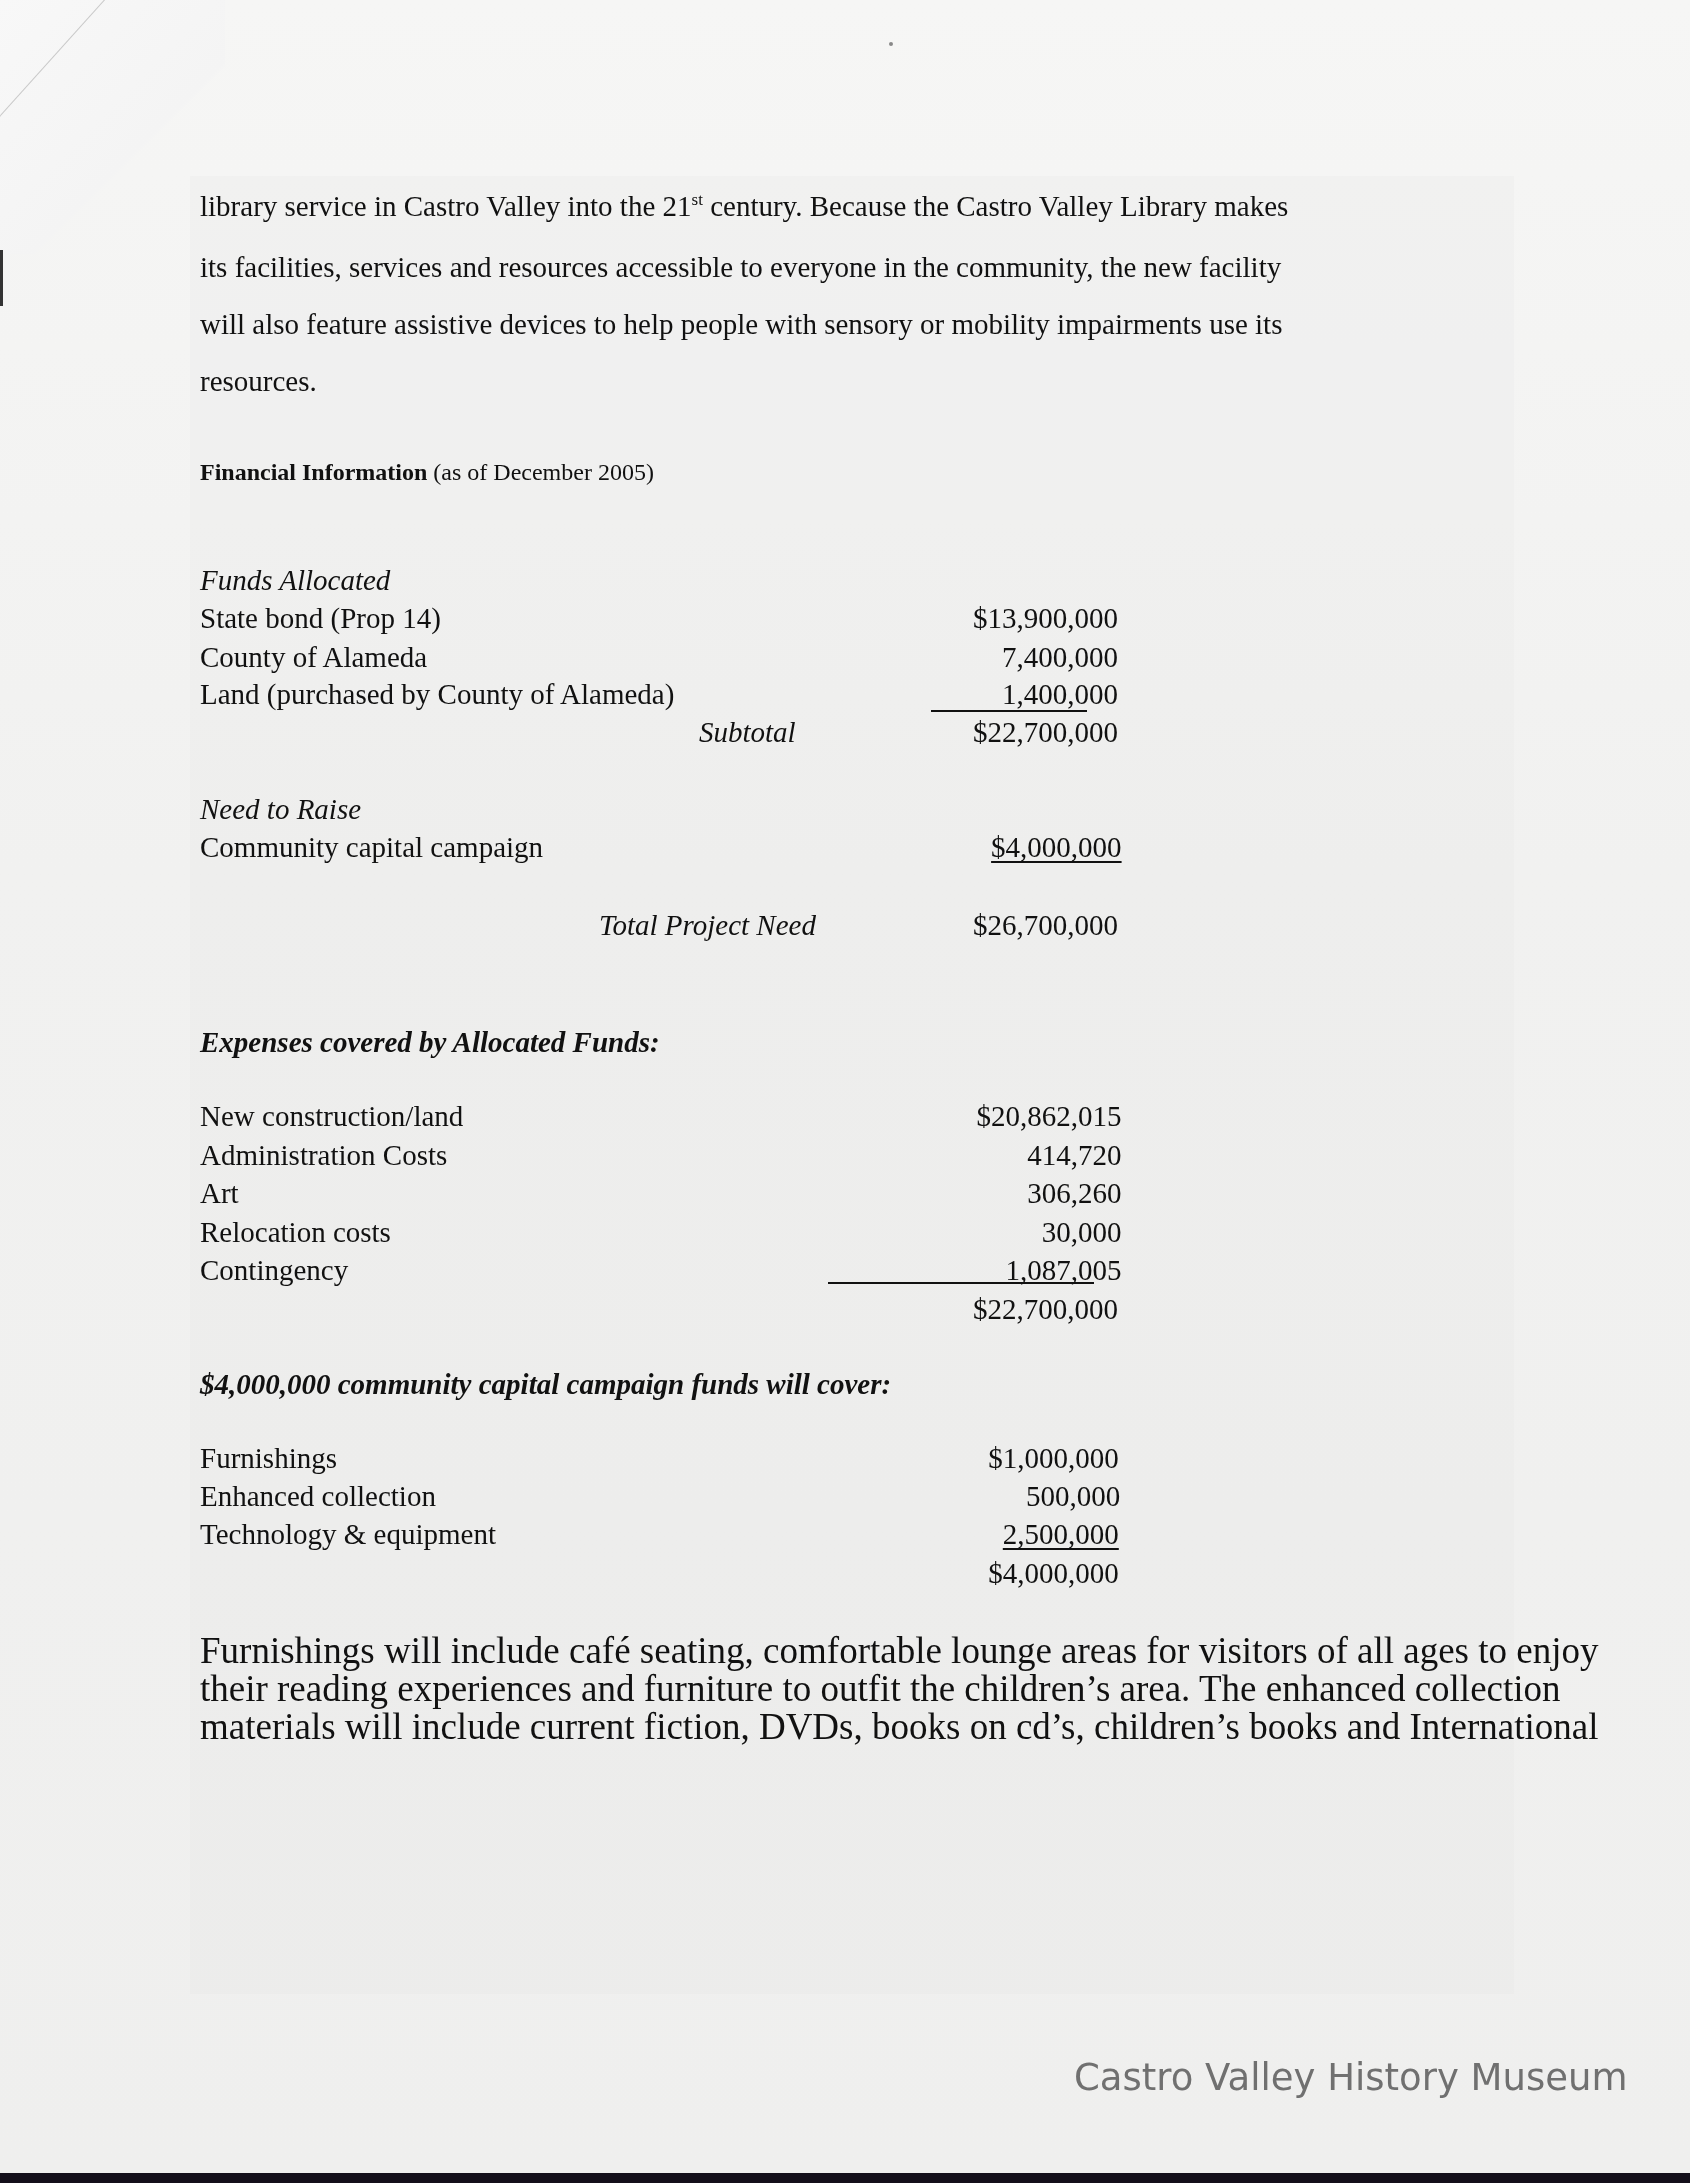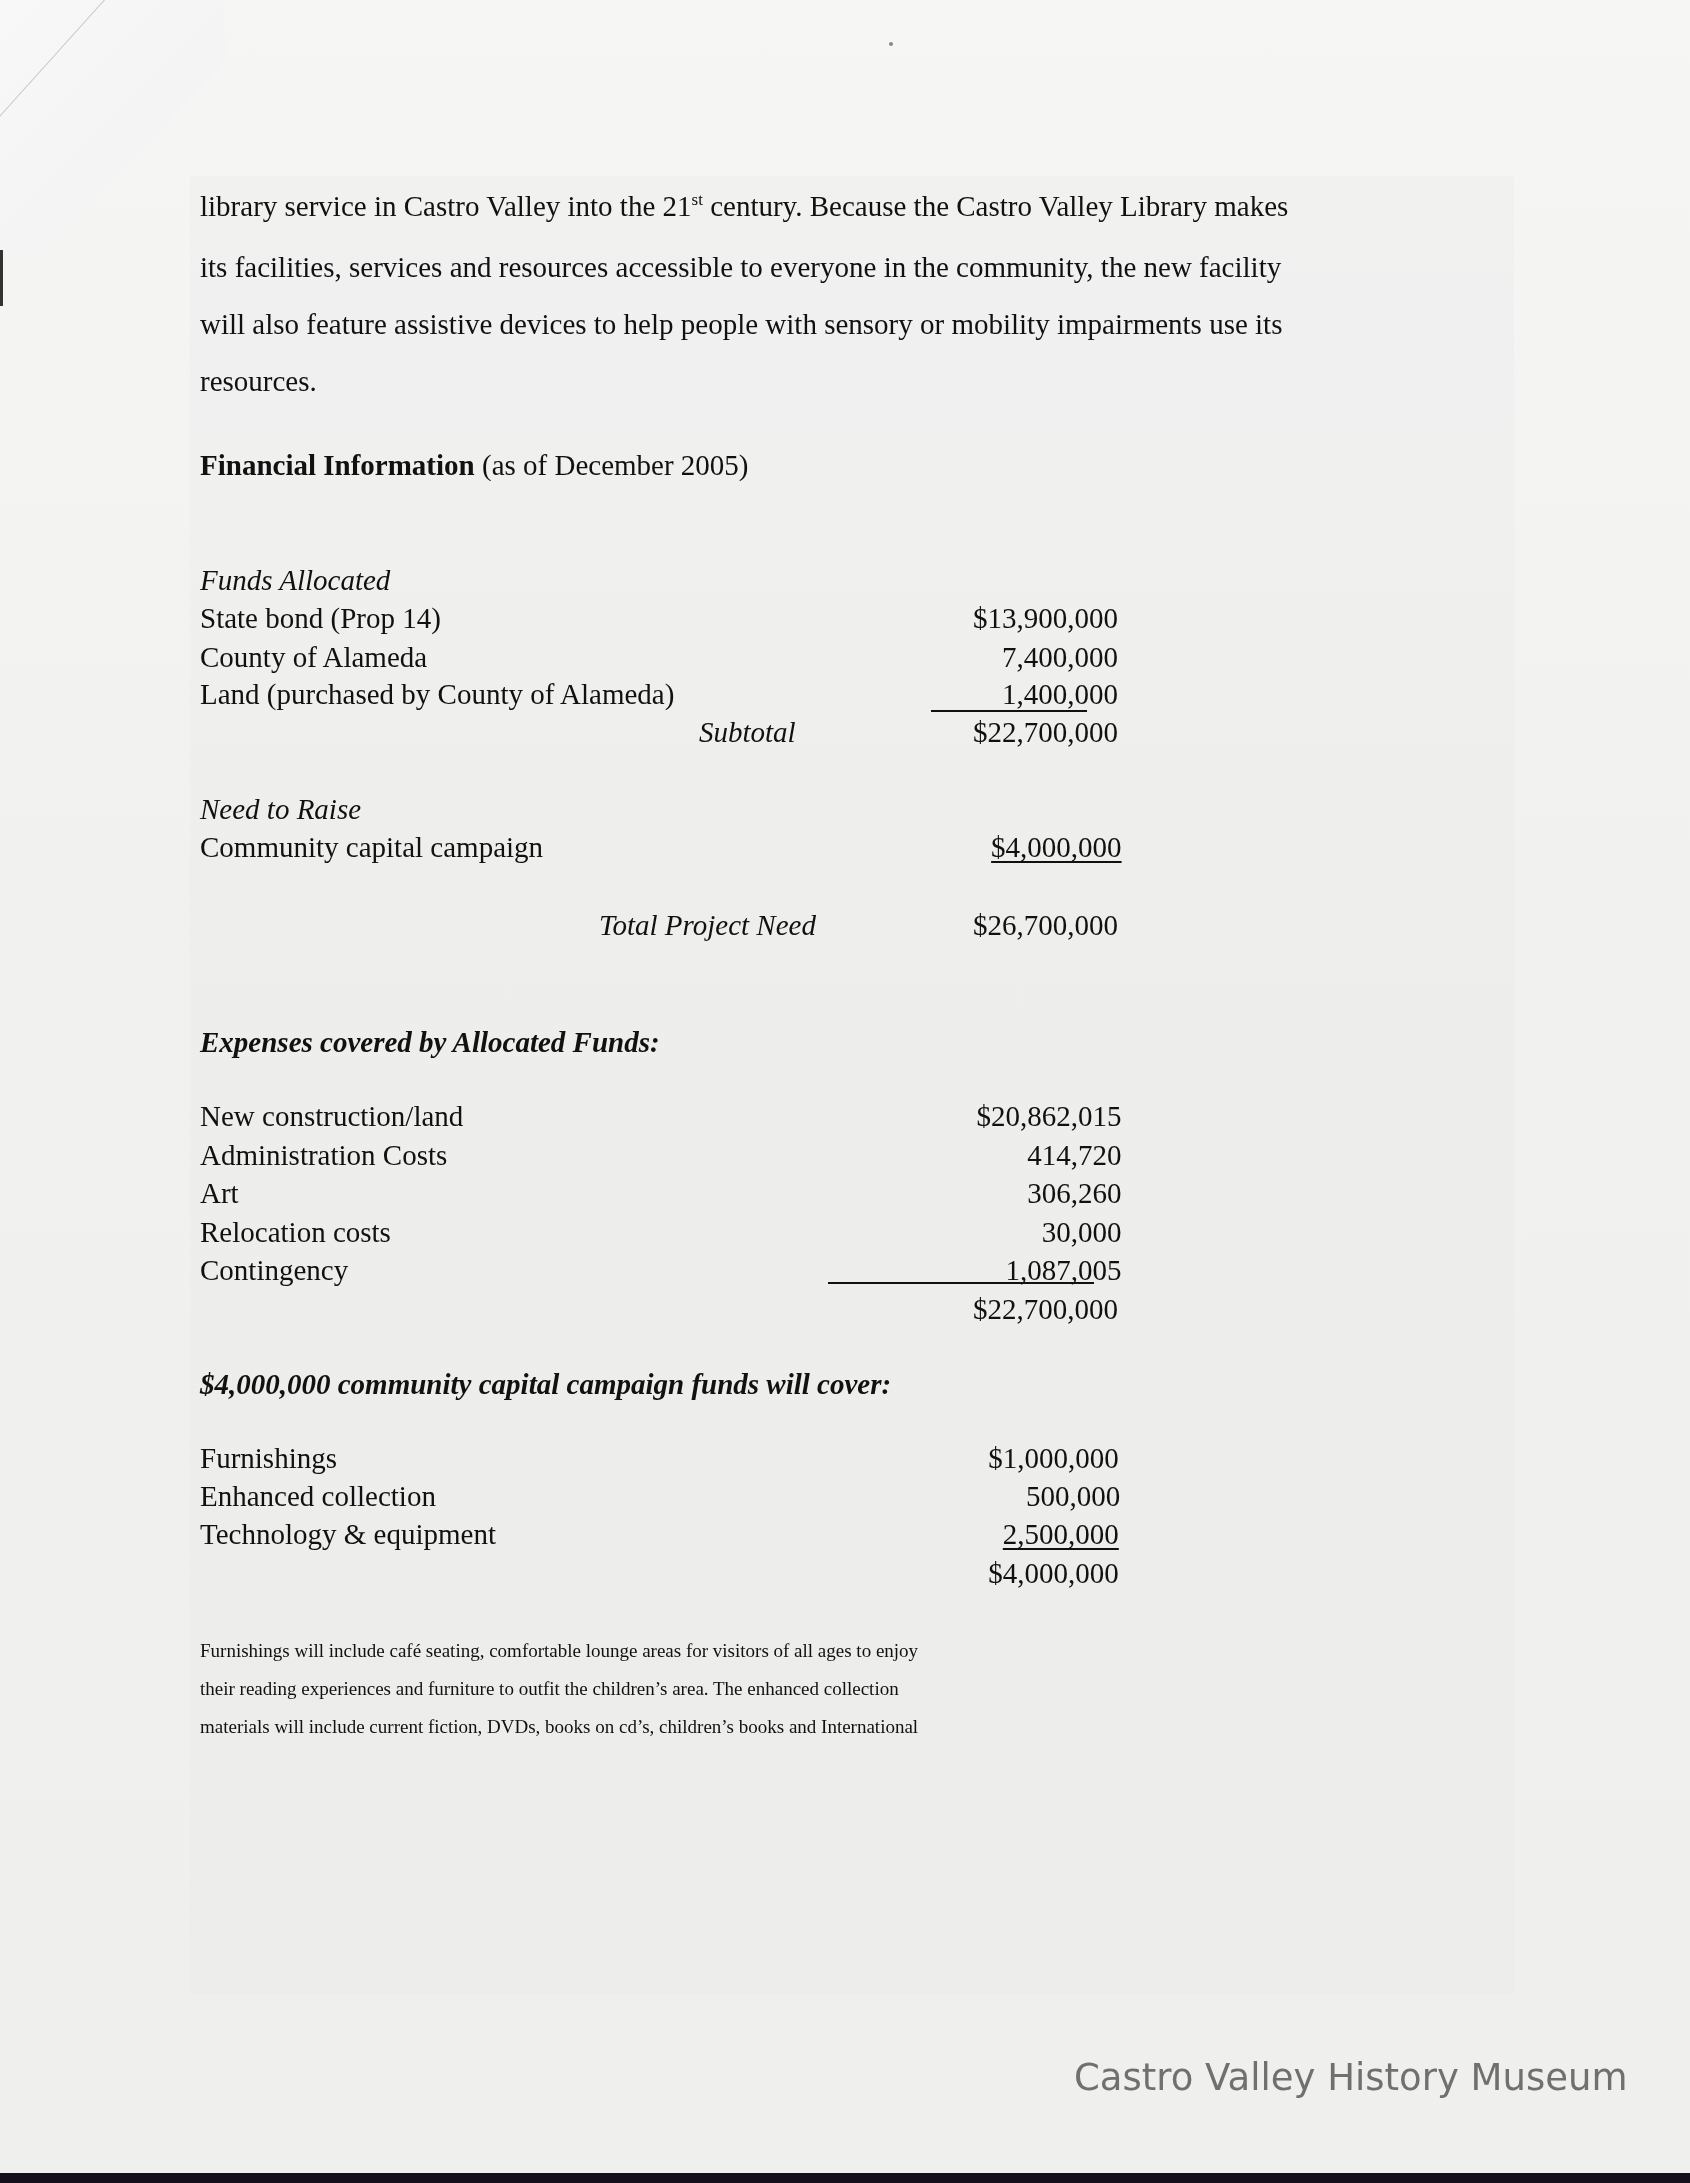--- a/index.html
+++ b/index.html
@@ -26,32 +26,32 @@
     position: absolute; left: -7px; top: 123px; width: 310px; height: 1.4px;
     background: #c9c9c9; transform: rotate(-48deg); transform-origin: left top;
   }
   .edge-bottom { position: absolute; left: 0; bottom: 0; width: 1691px; height: 10px; background: #140f1a; }
   .edge-left { position: absolute; left: 0; top: 250px; width: 2.8px; height: 56px; background: #333; }
   .dot { position: absolute; left: 889px; top: 42px; width: 4.2px; height: 4.2px; border-radius: 50%; background: #888; }
   .para1 { position: absolute; left: 200px; top: 178px; width: 1282px; font-size: 29px; line-height: 57px; }
   .para1 .line { display: block; white-space: nowrap; }
   sup { font-size: 17px; vertical-align: 0; position: relative; top: -11.3px; }
 
-  .heading { position: absolute; left: 200px; top: 449px; font-size: 29px; white-space: nowrap; }
+  .heading { position: absolute; left: 200px; top: 459px; font-size: 24px; white-space: nowrap; }
   .heading b { font-weight: bold; }
 
   .row { position: absolute; left: 200px; height: 35px; width: 916px; font-size: 29px; }
   .row .label { position: absolute; left: 0; top: 0; white-space: nowrap; }
   .row .amt { position: absolute; top: 0; white-space: nowrap; text-align: right; }
   .ital { font-style: italic; text-align: right; }
   .bi { font-style: italic; font-weight: bold; text-align: center; }
   .u { text-decoration: underline; text-decoration-thickness: 2.1px; text-underline-offset: 4.2px; }
   .rule { position: absolute; height: 2.1px; background: #111; }
 
-  .para2 { position: absolute; left: 200px; top: 1632px; width: 1289px; font-size: 19px; line-height: 38px; }
+  .para2 { position: absolute; left: 200px; top: 1632px; width: 1289px; font-size: 37px; line-height: 38px; }
   .para2 .line { display: block; white-space: nowrap; }
 
   .watermark {
     position: absolute; left: 1074px; top: 2056px;
     font-family: "DejaVu Sans", "Liberation Sans", sans-serif;
     font-size: 37px; color: #707070; white-space: nowrap;
   }
 </style>
 </head>
 <body>

